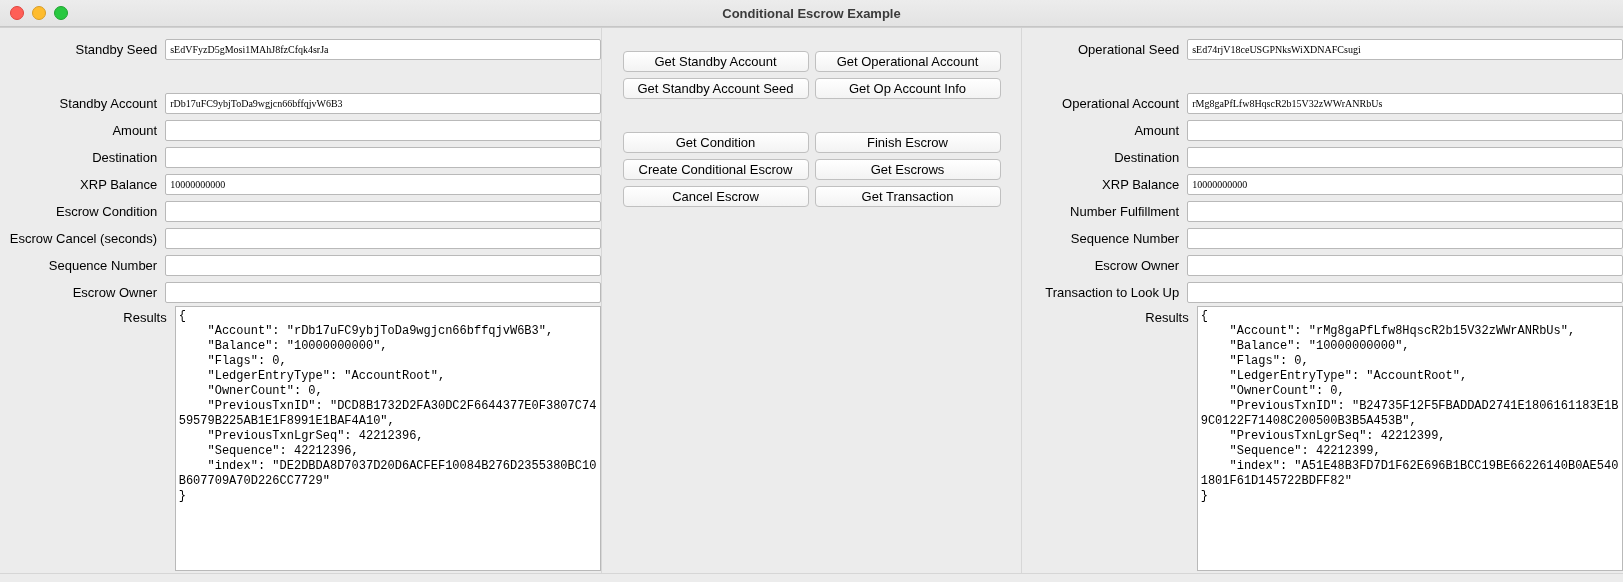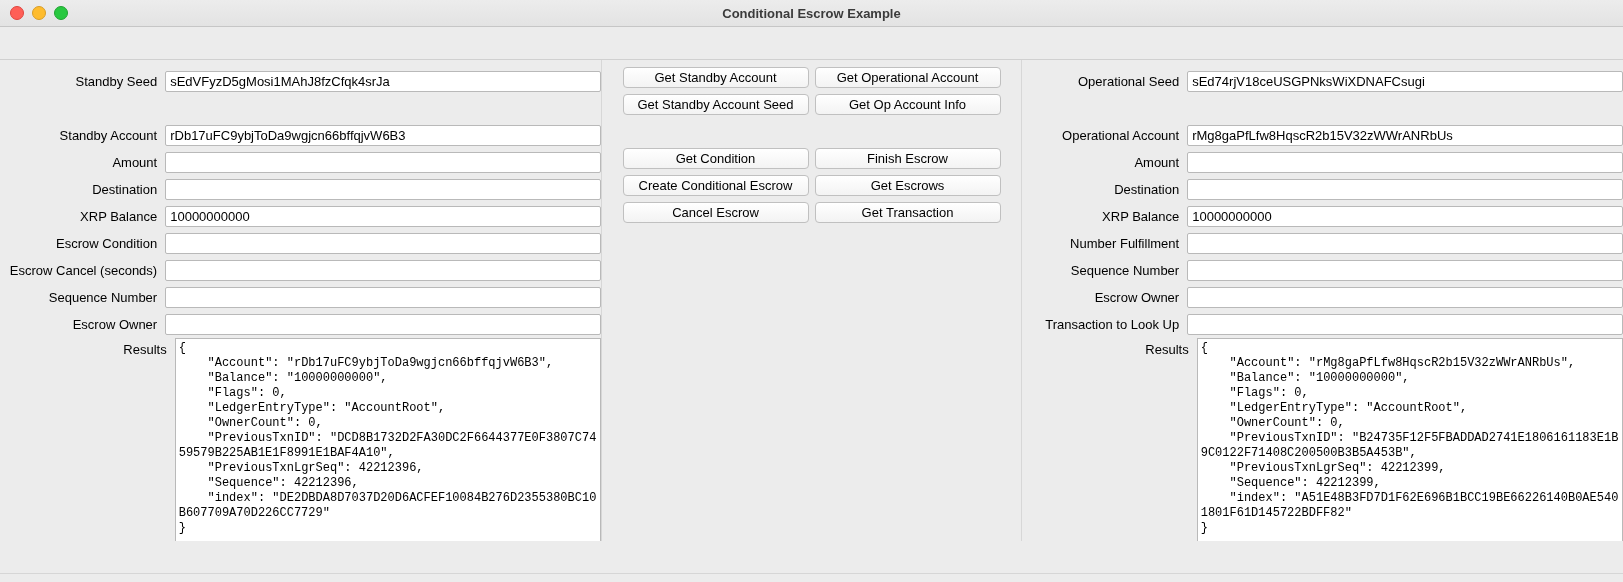--- a/index.html
+++ b/index.html
@@ -15,21 +15,20 @@
     color: #000000;
     overflow: hidden;
   }
   .window {
     width: 1623px;
     height: 582px;
     box-sizing: border-box;
     display: flex;
     flex-direction: column;
     background: #ececec;
-    gap: 32px;
   }
   
   .titlebar {
     height: 26px;
     background: linear-gradient(#ececec, #e3e3e3);
     border-bottom: 1px solid #c6c6c6;
     display: flex;
     align-items: center;
     position: relative;
     flex: none;
@@ -69,21 +68,21 @@
   }
   .col-left, .col-right {
     width: 601px;
     flex: none;
     padding-top: 8px;
     box-sizing: border-box;
   }
   .col-mid {
     width: 419px;
     flex: none;
-    padding-top: 4px;
+    padding-top: 20px;
     box-sizing: border-box;
   }
   .row {
     display: flex;
     align-items: center;
     height: 27px;
     margin-bottom: 0px;
   }
   .lbl {
     font-size: 13px;
@@ -93,22 +92,22 @@
     white-space: nowrap;
   }
   .col-left .lbl { width: 158px; }
   .col-right .lbl { width: 158px; }
   .fld {
     box-sizing: border-box;
     height: 21px;
     background: #ffffff;
     border: 1px solid #b9b9b9;
     border-radius: 2px;
-    font-family: Liberation Sans, sans-serif;
-    font-size: 13px;
+    font-family: Liberation Serif, serif;
+    font-size: 10px;
     padding: 0 4px;
     color: #000;
     outline: none;
     line-height: 19px;
   }
   .col-left .fld { width: 438px; }
   .col-right .fld { width: 438px; }
 
   .btnrow {
     display: flex;

